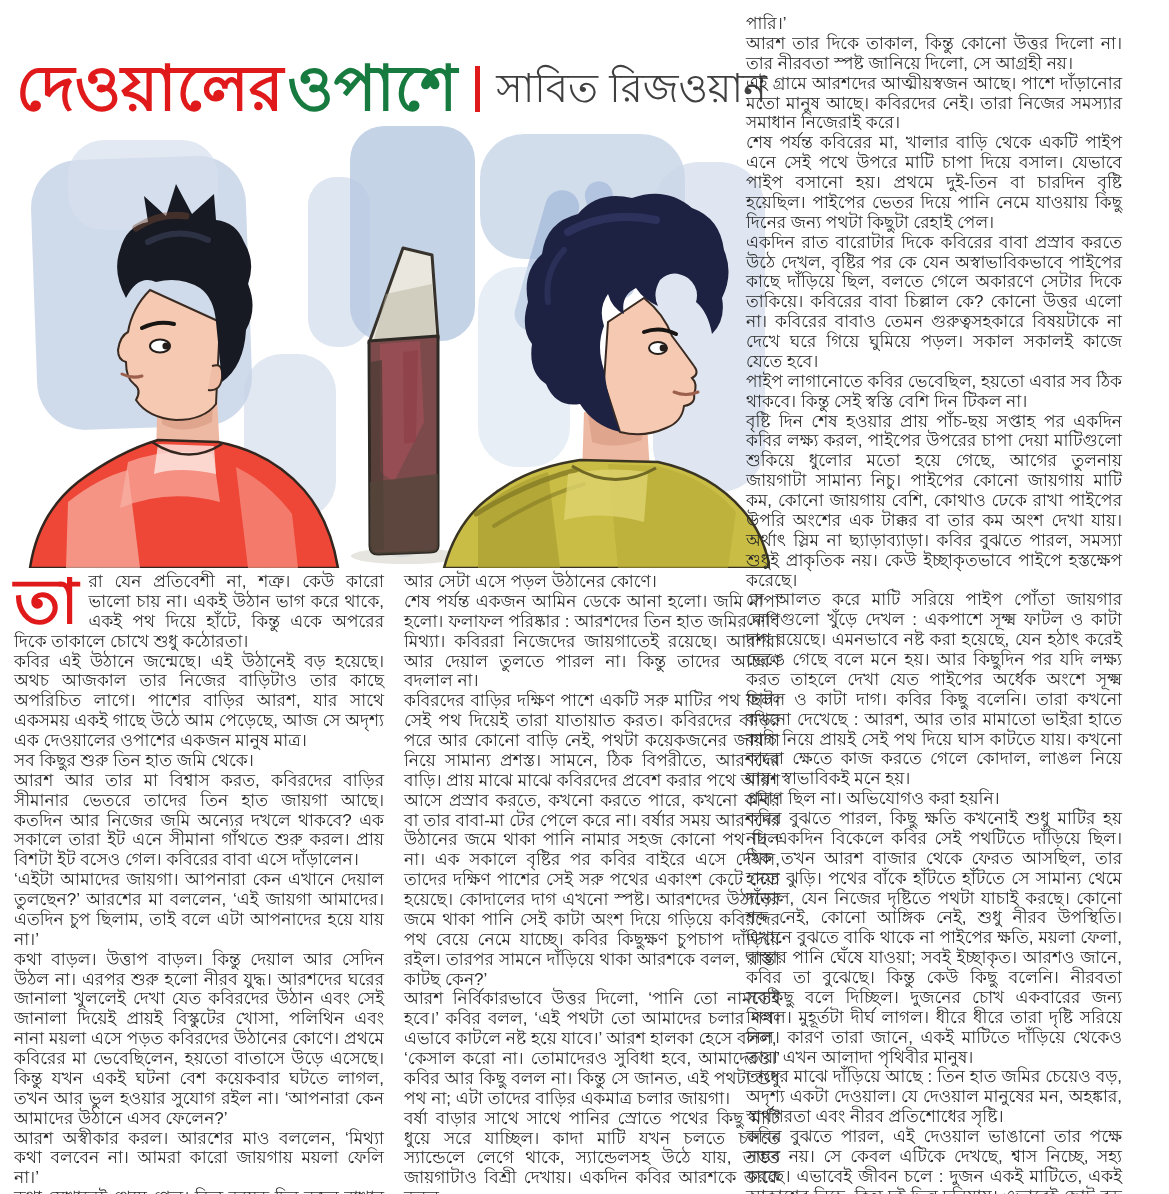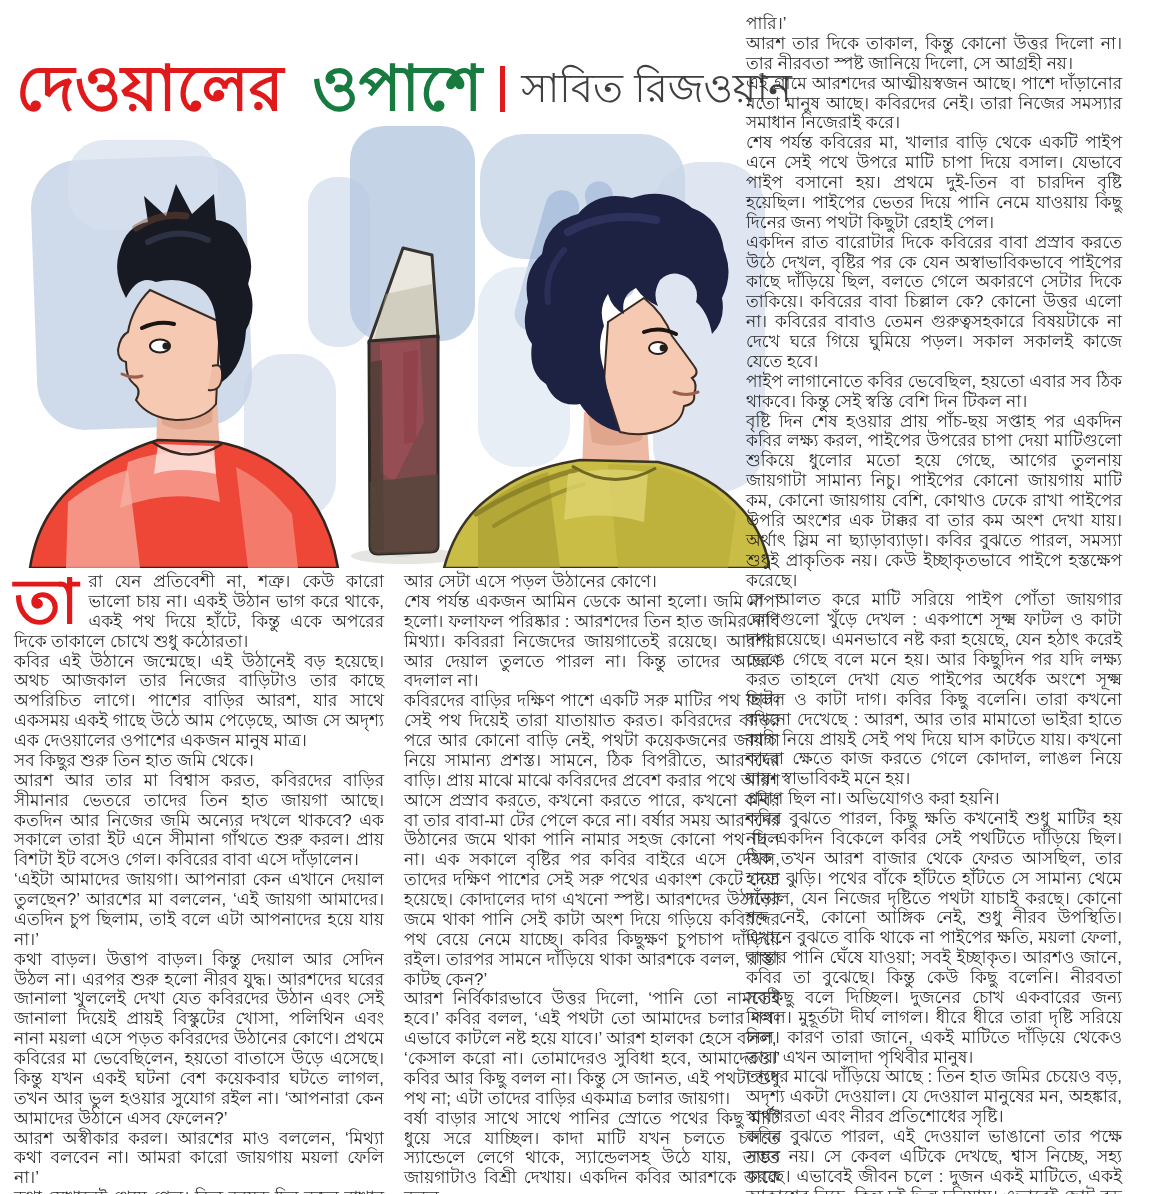--- a/index.html
+++ b/index.html
@@ -15,21 +15,21 @@
   .header{
     position:absolute;left:16px;top:16px;width:760px;height:104px;
     display:flex;align-items:flex-end;
   }
   .title{
     margin:0;padding:0;
     font-size:63px;line-height:1.0;font-weight:700;
     letter-spacing:0px;white-space:nowrap;
   }
   .t-red{color:#e0191b;text-align:right;}
-  .t-green{color:#177a3e;margin-left:29px;}
+  .t-green{color:#177a3e;margin-left:4px;}
   .byline-sep{
     display:inline-block;width:5px;height:46px;background:#e0191b;
     margin:0 16px 8px 18px;flex:0 0 auto;
   }
   .byline{
     font-size:40px;color:#404040;line-height:1;
     padding-bottom:12px;white-space:nowrap;
   }
   
   .illustration{

